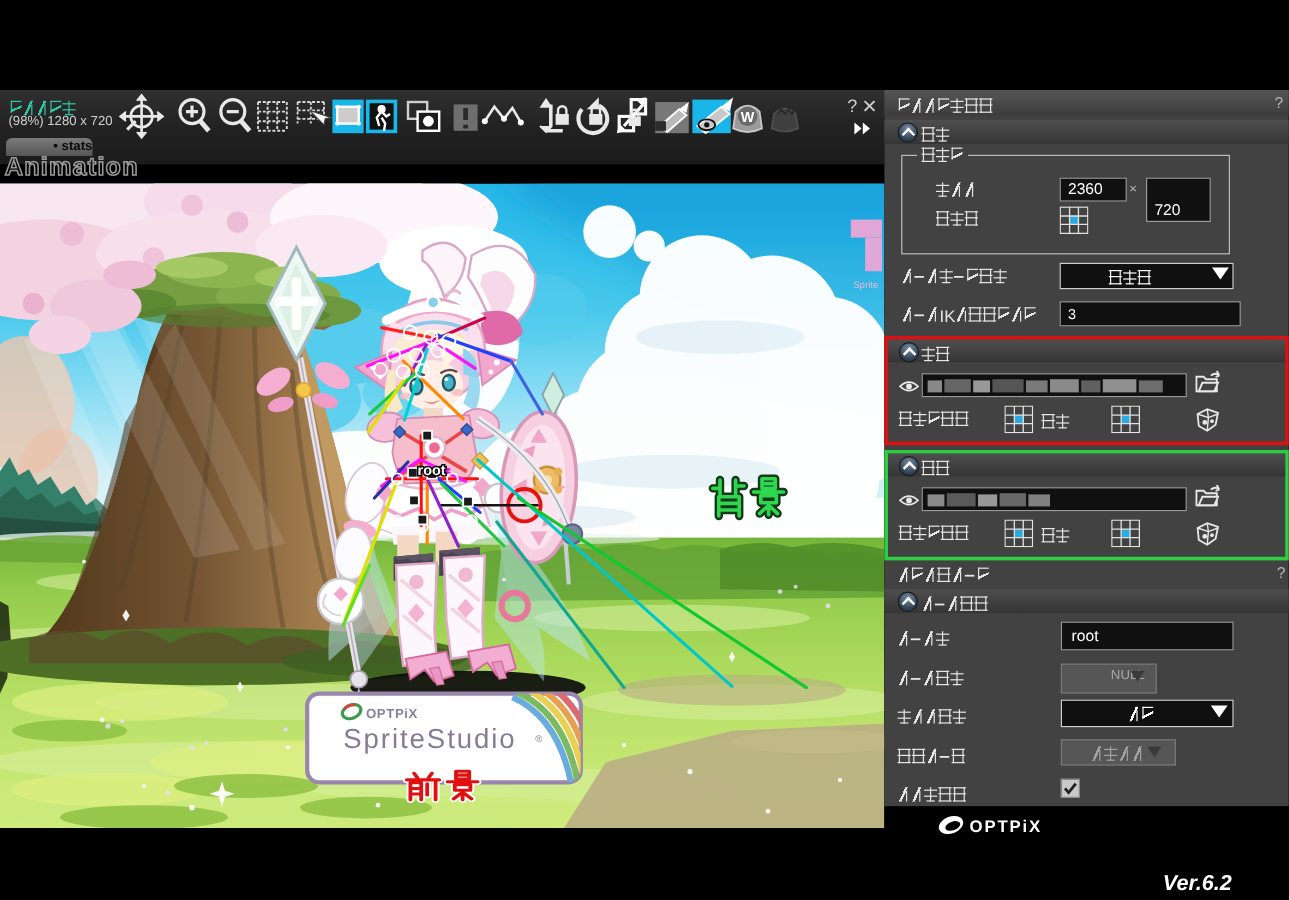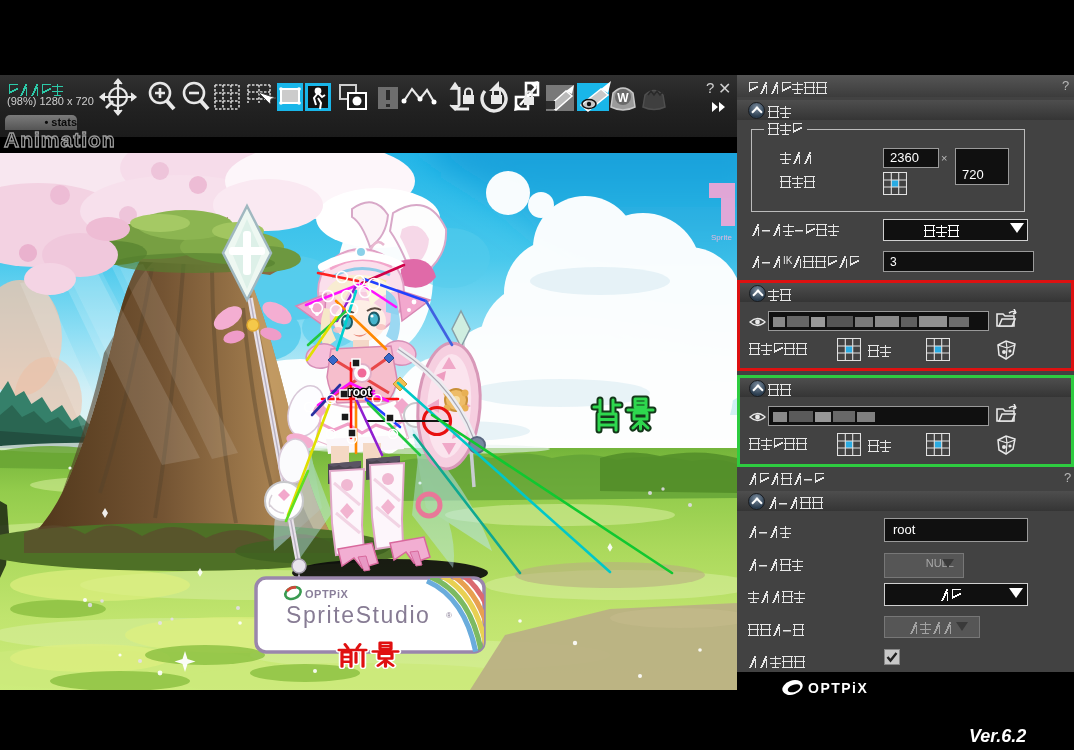--- a/index.html
+++ b/index.html
@@ -600,21 +600,21 @@
  <svg class="abs grid9" style="left:146px;top:97px;" viewBox="0 0 24 23">
   <rect x="8.3" y="8" width="7.4" height="7" fill="#29abe2"></rect>
   <g stroke="#e2e2e2" stroke-width="1.1" fill="none">
   <path d="M.5.5h23v22H.5zM8.3.5v22M15.7.5v22M.5 8h23M.5 15h23"></path>
       </g>
  </svg>
  <div class="abs" style="left:14px;top:148px;"><span class="jp"><b class="g c"></b><b class="g e"></b><b class="g c"></b><b class="g b"></b><b class="g e"></b><b class="g d"></b><b class="g a"></b><b class="g b"></b></span></div>
  <div class="inp" style="left:146px;top:144px;width:143px;height:20px;border-color:#d0d0d0;"></div>
  <div class="abs" style="left:187px;top:149px;color:#fff;"><span class="jp"><b class="g a"></b><b class="g b"></b><b class="g a"></b></span></div>
  <div class="abs" style="left:273px;top:148px;width:0;height:0;border:7px solid transparent;border-top:10px solid #fff;"></div>
- <div class="abs" style="left:14px;top:180px;"><span class="jp"><b class="g c"></b><b class="g e"></b><b class="g c"></b></span><span style="font-size:10px;vertical-align:top;">IK</span><span class="jp"><b class="g c"></b><b class="g a"></b><b class="g a"></b><b class="g d"></b><b class="g c"></b><b class="g d"></b></span></div>
+ <div class="abs" style="left:14px;top:180px;"><span class="jp"><b class="g c"></b><b class="g e"></b><b class="g c"></b></span><span style="font-size:14px;vertical-align:top;">IK</span><span class="jp"><b class="g c"></b><b class="g a"></b><b class="g a"></b><b class="g d"></b><b class="g c"></b><b class="g d"></b></span></div>
  <div class="inp" style="left:146px;top:176px;width:143px;height:17px;padding:2px 0 0 6px;font-size:12px;">3</div>
 
  <div class="abs" style="left:0px;top:205px;width:331px;height:85px;border:3px solid #dd1111;background:#424242;">
   <div class="sect" style="top:0;height:19px;"></div>
   <div class="circ" style="left:9px;top:2px;"></div>
   <div class="abs" style="left:28px;top:5px;font-weight:bold;"><span class="jp"><b class="g b"></b><b class="g a"></b></span></div>
   <svg class="abs" style="left:9px;top:33px;" width="17" height="12" viewBox="0 0 17 12">
         <path d="M1 6q7.5-7 15 0q-7.5 7-15 0z" fill="none" stroke="#e8e8e8" stroke-width="1.4"></path>
         <circle cx="8.5" cy="6" r="2.4" fill="#e8e8e8"></circle>
       </svg>

